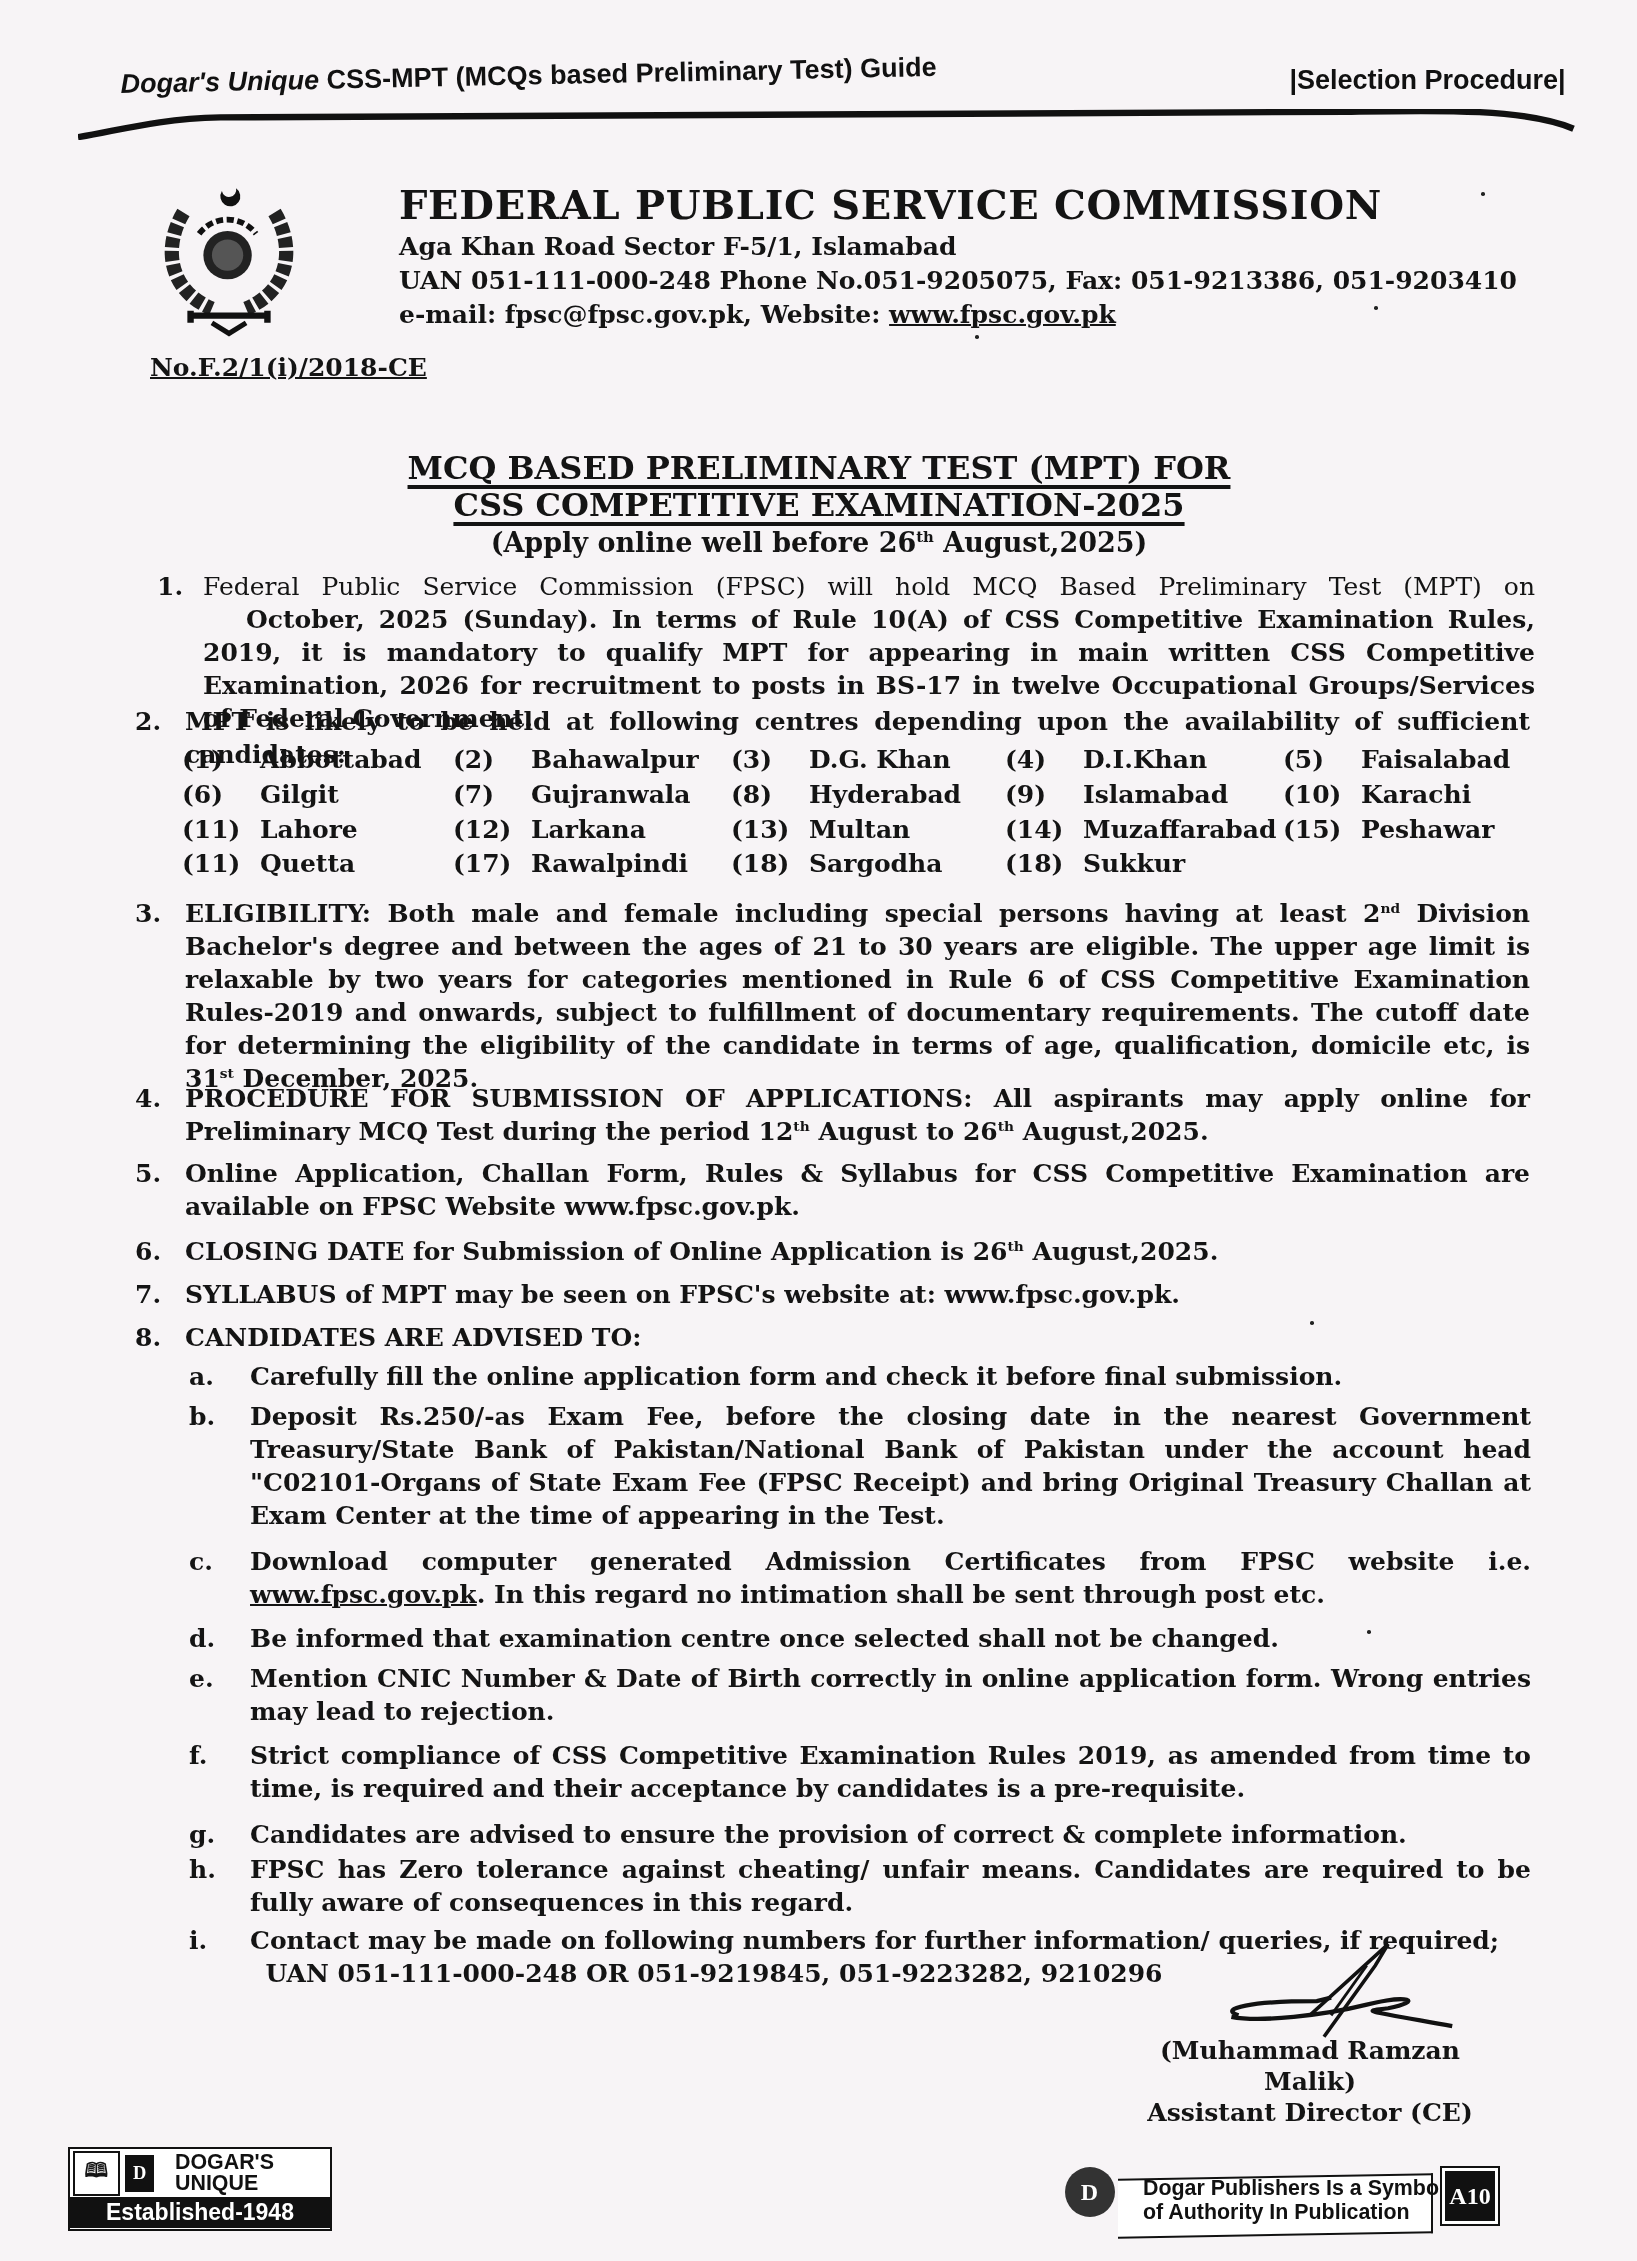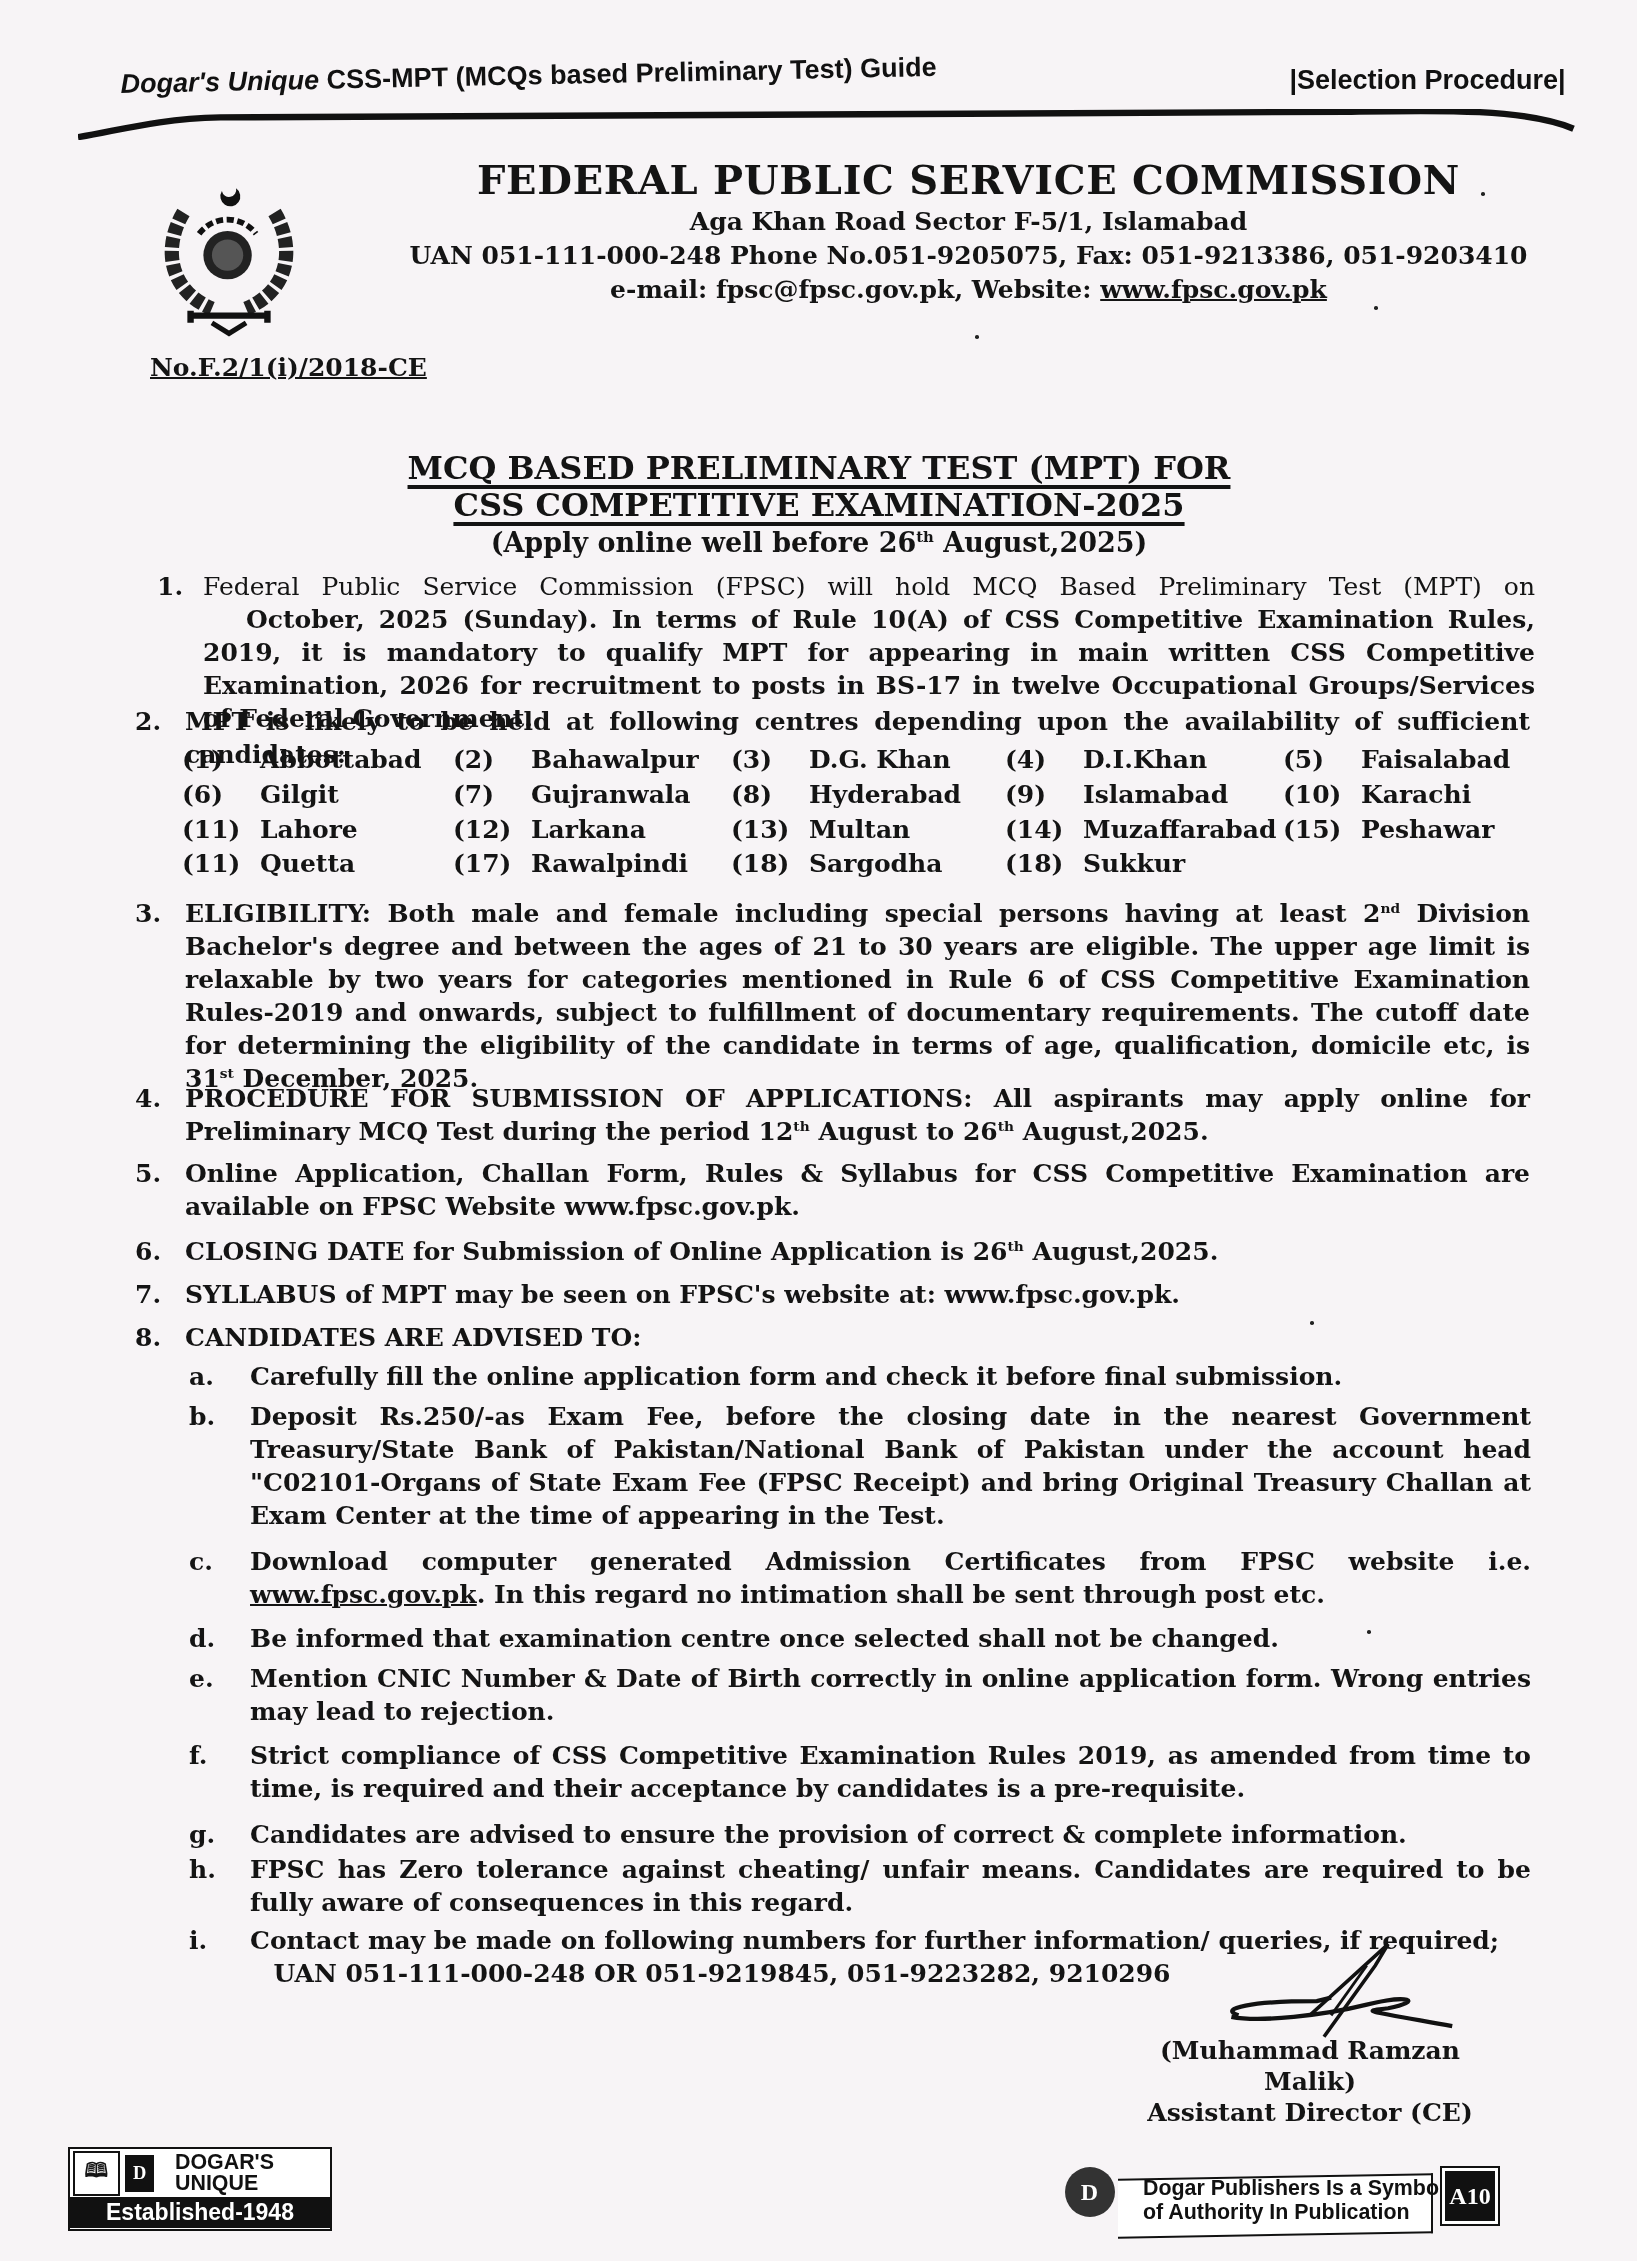--- a/index.html
+++ b/index.html
@@ -17,21 +17,21 @@
       position: absolute; left: 78px; top: 66px; width: 1509px; height: 43px;
       font-family: "Liberation Sans", sans-serif; font-weight: bold; color: #111;
     }
     .rh-left { position: absolute; left: 43px; top: 2.8px; font-size: 27px; transform: rotate(-1.2deg); transform-origin: left bottom; }
     .rh-left i { font-style: italic; }
     .rh-right { position: absolute; right: 21.4px; top: -1.4px; font-size: 27px; }
     .rh-rule { position: absolute; left: 0; top: 43px; width: 1524px; height: 31px; }
 
     
     .emblem { position: absolute; left: 162px; top: 184px; width: 134px; height: 153px; }
-    .org-block { position: absolute; left: 399px; top: 155px; width: 1139px; text-align: center; }
+    .org-block { position: absolute; left: 399px; top: 180px; width: 1139px; }
     .org-name { font-size: 40px; font-weight: bold; letter-spacing: 0.7px; margin: 0; line-height: 50px; }
     .org-line { font-size: 25px; line-height: 34px; font-weight: bold; }
     .org-line u { text-decoration-thickness: 2.1px; }
     .ref-no {
       position: absolute; left: 150px; top: 353px; font-size: 25px; font-weight: bold;
       text-decoration: underline; text-decoration-thickness: 2.1px;
     }
 
     
     .titles { position: absolute; left: 0; width: 1638px; text-align: center; }
@@ -50,21 +50,21 @@
     .centres { position: absolute; left: 182px; top: 744px; width: 1339px; font-size: 25px; font-weight: bold; }
     .centres-grid { display: grid; grid-template-columns: 271px 278px 274px 278px 235px; row-gap: 2.8px; }
     .centre { display: flex; line-height: 32px; }
     .centre .cn { width: 78px; }
 
     .sub { position: absolute; left: 189px; width: 1342px; font-size: 25px; line-height: 33px; font-weight: bold; }
     .sub .sl { position: absolute; left: 0; top: 0; width: 36px; }
     .sub .st { margin-left: 61px; text-align: justify; }
     .sub .st u { text-decoration-thickness: 2.1px; }
 
-    .uan-line { position: absolute; left: 8px; width: 1428px; text-align: center; top: 1922px; font-size: 25px; font-weight: bold; }
+    .uan-line { position: absolute; left: 0; width: 1428px; text-align: center; top: 1922px; font-size: 25px; font-weight: bold; }
 
     .signature { position: absolute; left: 1153px; top: 1937px; width: 342px; height: 114px; }
     .signer { position: absolute; left: 1125px; top: 2035px; width: 370px; text-align: center; font-size: 25px; line-height: 31px; font-weight: bold; }
 
     
     .footer-left { position: absolute; left: 68px; top: 2147px; width: 260px; height: 80px; border: 2.1px solid #111; background: #fff; }
     .fl-top { height: 48px; display: flex; align-items: center; }
     .fl-icon1 { width: 43px; height: 41px; border: 2.1px solid #111; margin-left: 2.8px; display: flex; align-items: center; justify-content: center; font-family: "Liberation Sans", sans-serif; font-weight: bold; font-size: 20px; }
     .fl-icon2 { width: 28.5px; height: 37px; background: #111; color: #fff; margin-left: 5.7px; display: flex; align-items: center; justify-content: center; font-family: "Liberation Serif", serif; font-weight: bold; font-size: 18.5px; }
     .fl-brand { margin-left: 21px; font-family: "Liberation Sans", sans-serif; font-weight: bold; font-size: 21.4px; line-height: 21.4px; color: #111; }

